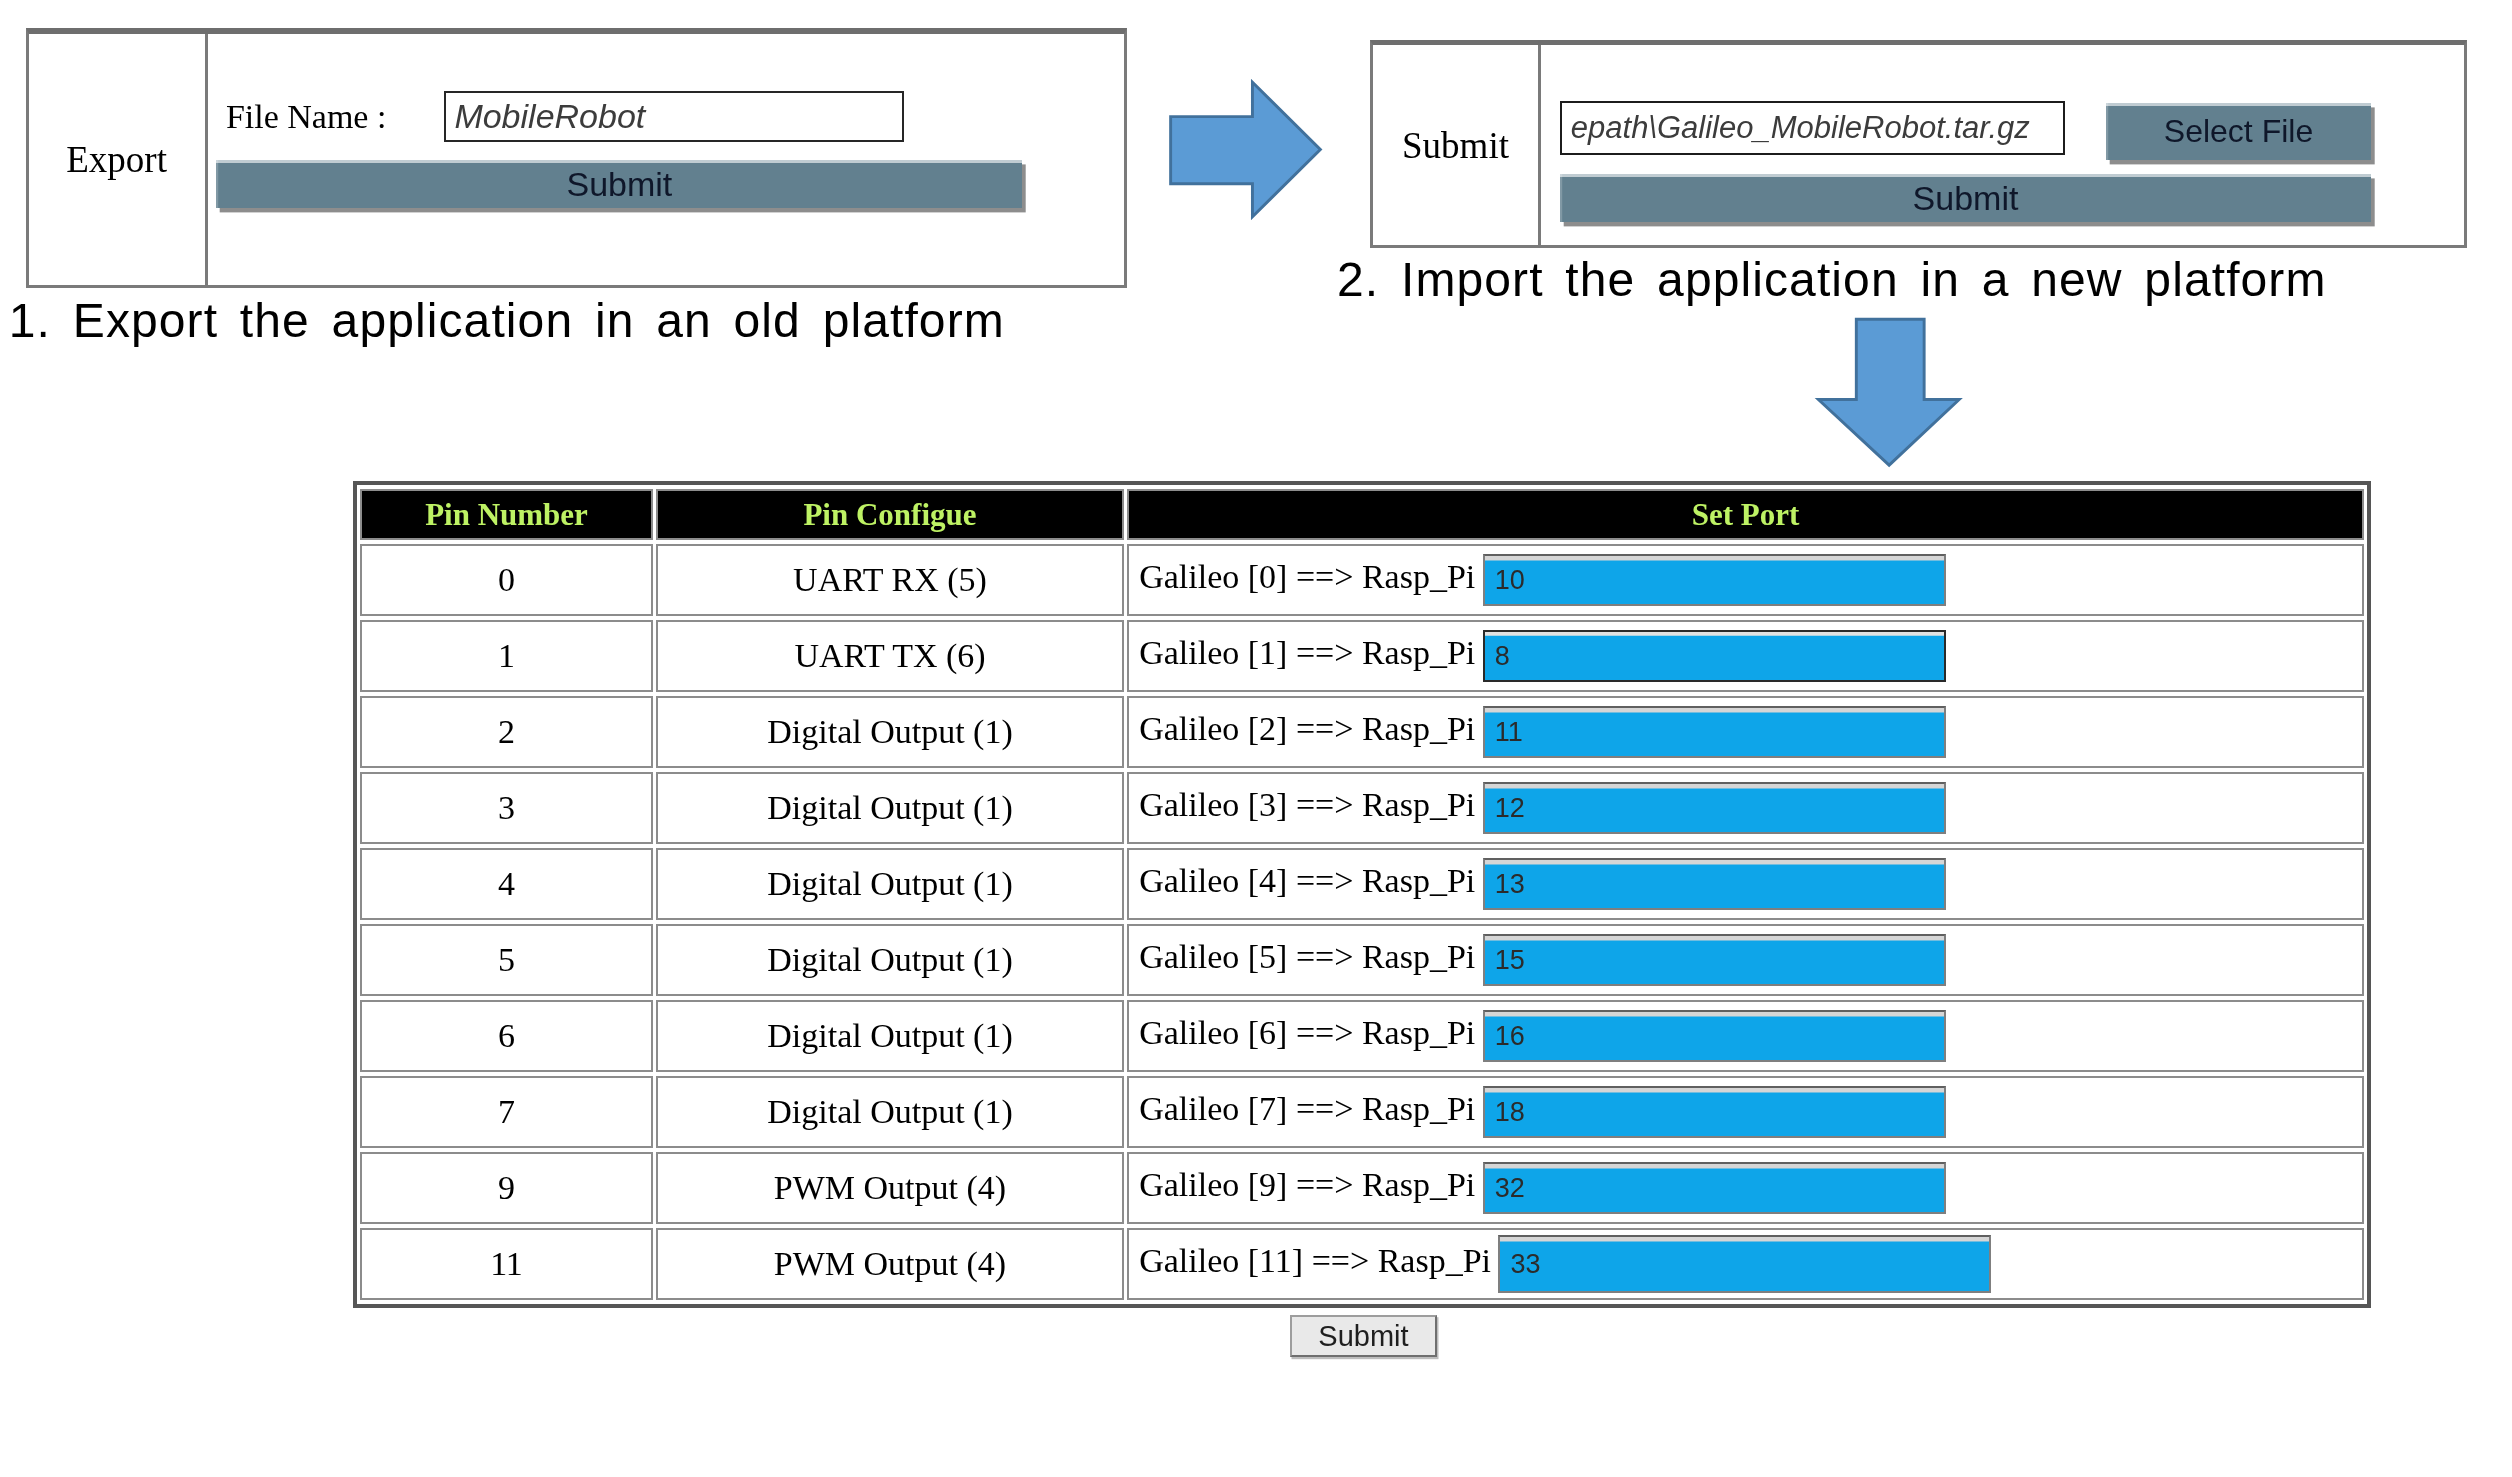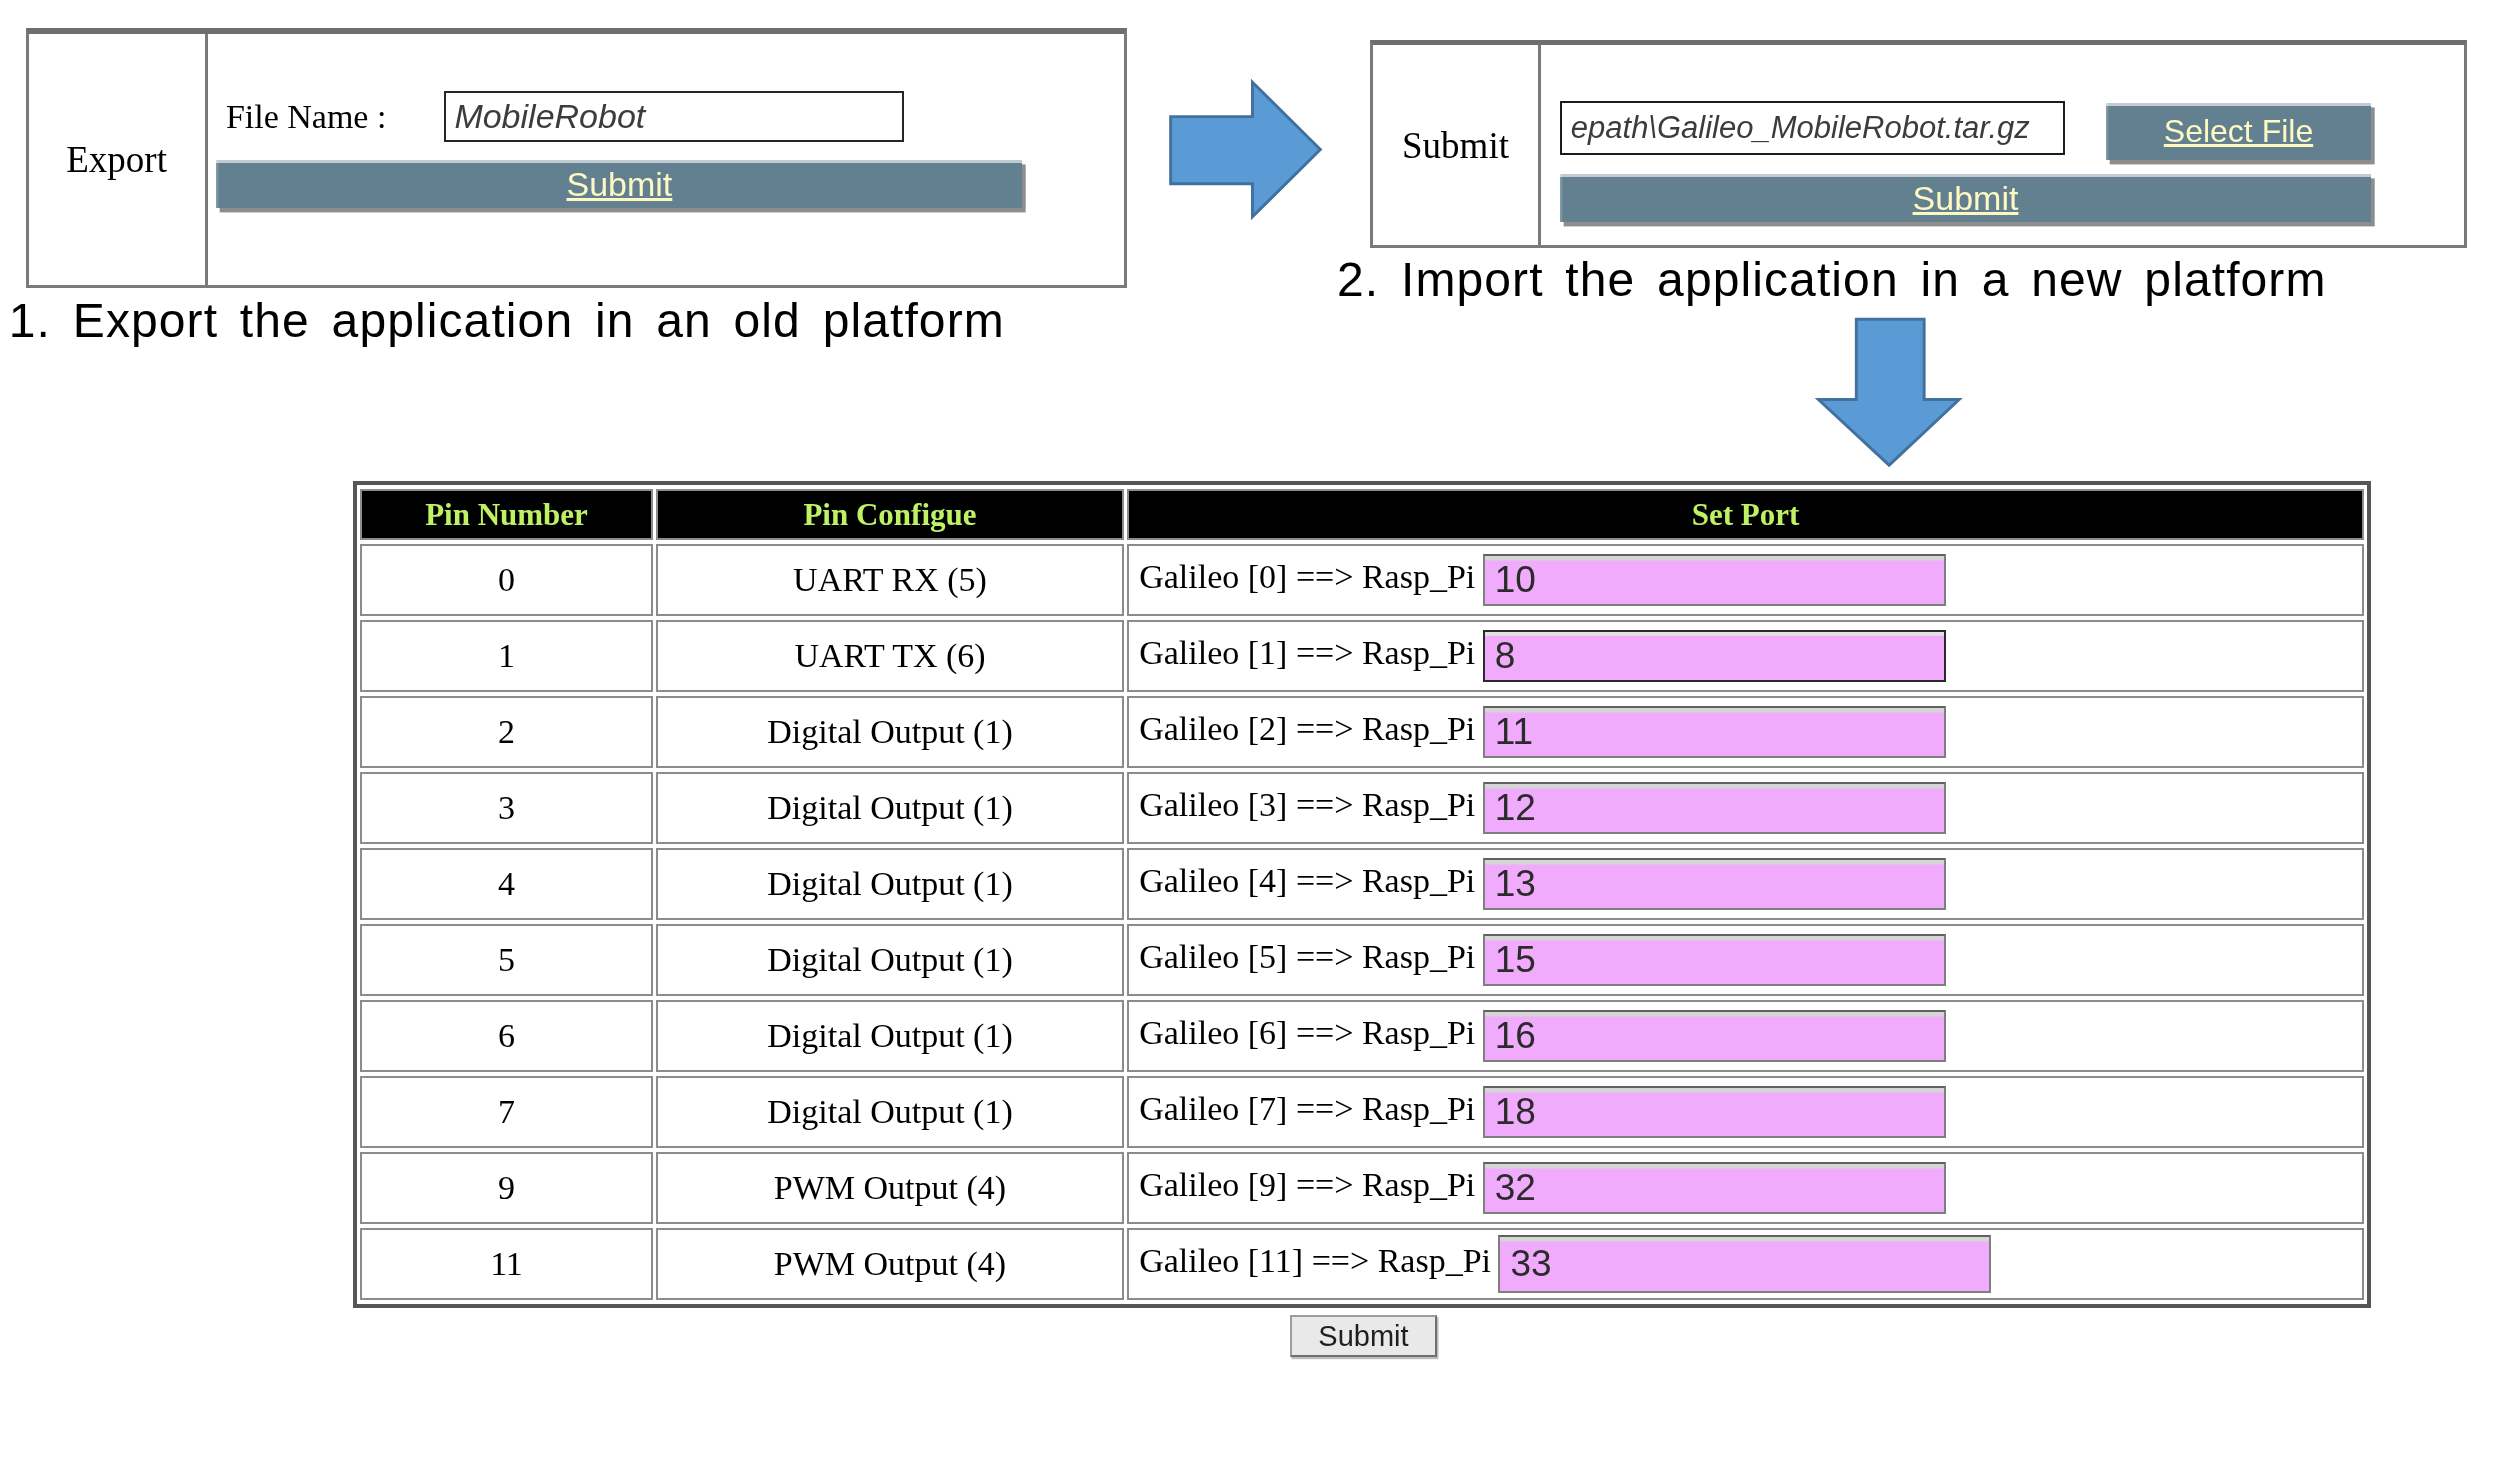--- a/index.html
+++ b/index.html
@@ -27,24 +27,23 @@
   .text-input{
     position:absolute;box-sizing:content-box;background:#fff;
     font-family:"Liberation Sans","DejaVu Sans",sans-serif;color:#3c3c3c;
     padding:0 8.8px;outline:none;font-style:italic;
   }
   .export-filename{left:236px;top:57px;width:439px;height:47px;border:2.9px solid #262626;font-size:34px;}
   .import-path{left:19px;top:56px;width:483px;height:50px;border:2.9px solid #1c1c1c;font-size:31px;}
 
   .slate-btn{
     position:absolute;display:flex;align-items:center;justify-content:center;
-    background:#62808f;color:#fef9c3;cursor:pointer;
+    background:#62808f;color:#0f172a;cursor:pointer;
     font-family:"Liberation Sans","DejaVu Sans",sans-serif;
     box-shadow:inset 0 2.9px 0 rgba(255,255,255,.6),inset 2.2px 0 0 rgba(255,255,255,.2),3.7px 4.4px 0 #8d8d8d;
-    text-decoration:underline;
   }
   .export-submit{left:8.8px;top:126px;width:806px;height:48px;font-size:34px;}
   .import-select-file{left:565px;top:58px;width:265px;height:57px;font-size:32px;}
   .import-submit{left:19px;top:129px;width:811px;height:48px;font-size:34px;}
 
   
   .caption{
     position:absolute;font-family:"Liberation Sans","DejaVu Sans",sans-serif;
     font-size:48px;letter-spacing:1.1px;word-spacing:7.3px;white-space:nowrap;color:#000;
   }
@@ -70,22 +69,22 @@
   }
   .pin-table td{
     background:#fff;border:2.2px solid #8c8c8c;height:66px;font-size:34px;vertical-align:middle;
   }
   td.c-pin,td.c-configue{text-align:center;}
   td.c-setport{text-align:left;padding-left:10.2px;}
   .port-prefix{margin-right:7.3px;}
   .port-input{
     box-sizing:content-box;width:439px;height:48px;vertical-align:middle;
     border:2.2px solid #7f7f7f;border-top:2.9px solid #606060;
-    box-shadow:inset 0 4.4px 0 #d6d6d6;background:#f0abfc;
-    font-family:"Liberation Sans","DejaVu Sans",sans-serif;font-size:37px;color:#2b2b2b;
+    box-shadow:inset 0 4.4px 0 #d6d6d6;background:#0ea5e9;
+    font-family:"Liberation Sans","DejaVu Sans",sans-serif;font-size:27px;color:#2b2b2b;
     padding:0 10.2px;outline:none;
   }
   
   .pin-table tbody tr:nth-child(2) .port-input{border:2.9px solid #2a2a2a;box-shadow:inset 0 3.7px 0 #e2e2e2;}
   
   .pin-table tbody tr:nth-child(10) .port-input{width:468px;height:54px;}
 
   .table-submit{
     position:absolute;left:1290px;top:1315px;width:143px;height:38px;
     background:#e9e9e9;border:2.2px solid;border-color:#9d9d9d #6f6f6f #6f6f6f #9d9d9d;

